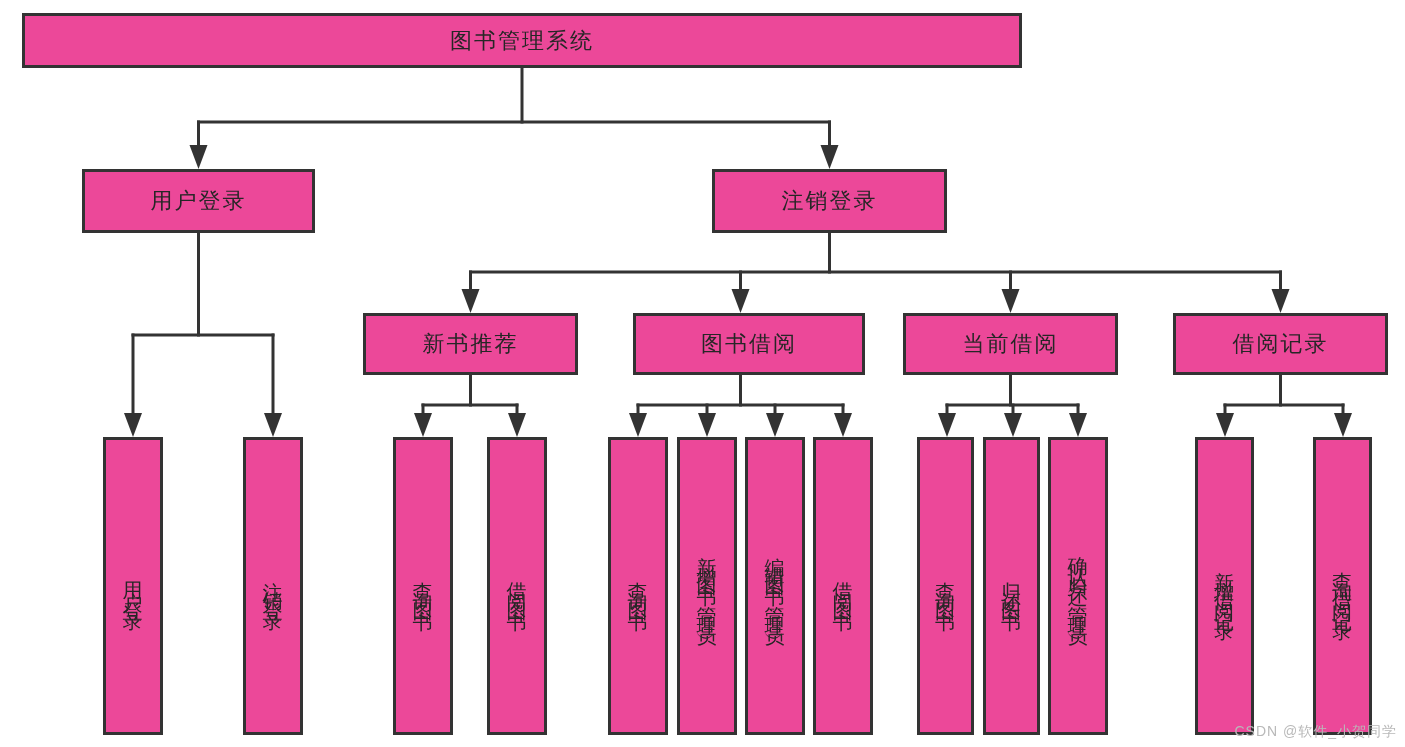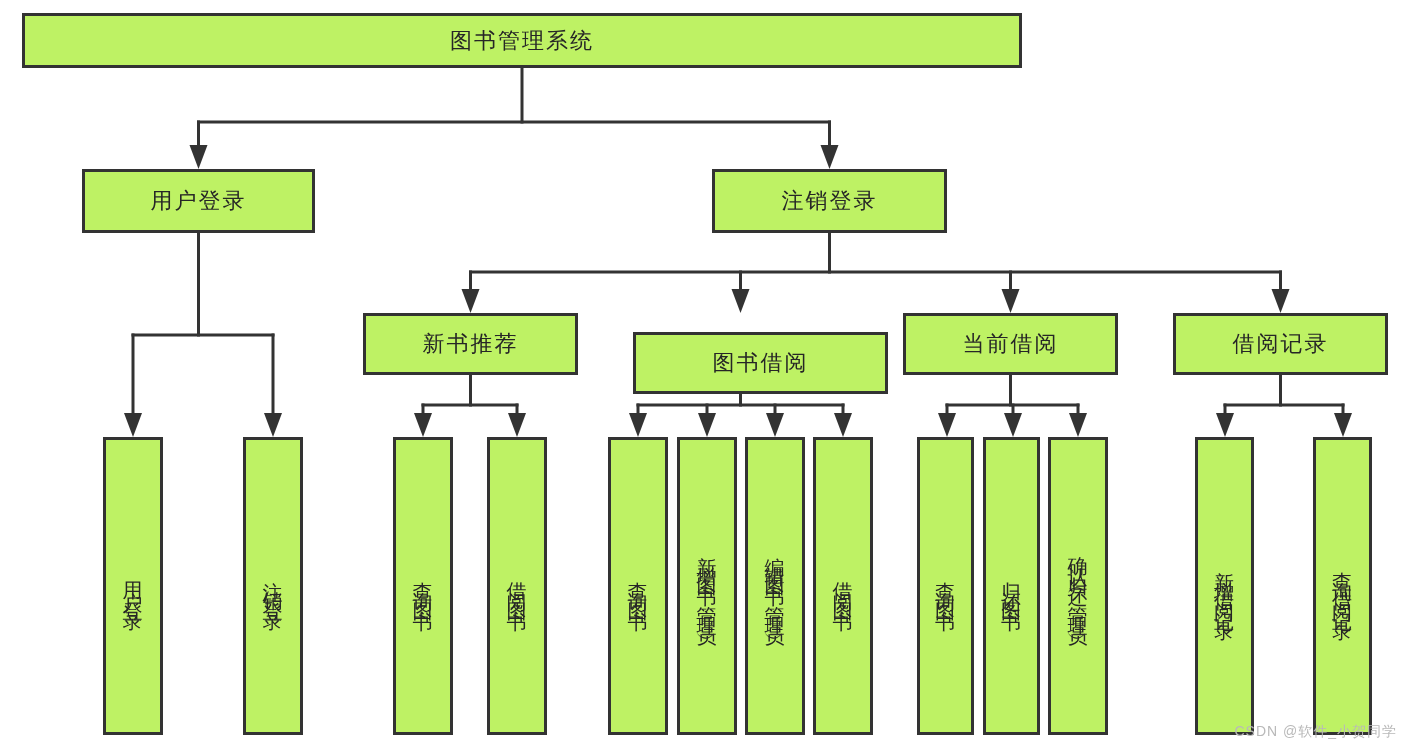--- a/index.html
+++ b/index.html
@@ -18,21 +18,21 @@
   #connectors {
     position: absolute;
     left: 0;
     top: 0;
     pointer-events: none;
   }
   .box {
     position: absolute;
     box-sizing: border-box;
     border: 3px solid var(--line, #2f2f2f);
-    background: #bef264;
+    background: #ec4899;
     display: flex;
     align-items: center;
     justify-content: center;
     color: var(--text, #262626);
     text-align: center;
   }
   .h {
     font-size: 22px;
     letter-spacing: 2px;
     white-space: nowrap;
@@ -121,21 +121,21 @@
   <div class="box h" style="left:82px;top:169px;width:233px;height:64px">
     <span>用户登录</span>
   </div>
   <div class="box h" style="left:712px;top:169px;width:235px;height:64px">
     <span>注销登录</span>
   </div>
 
   <div class="box h" style="left:363px;top:313px;width:215px;height:62px">
     <span>新书推荐</span>
   </div>
-  <div class="box h" style="left:633px;top:332px;width:255px;height:62px">
+  <div class="box h" style="left:633px;top:313px;width:232px;height:62px">
     <span>图书借阅</span>
   </div>
   <div class="box h" style="left:1173px;top:313px;width:215px;height:62px">
     <span>借阅记录</span>
   </div>
   <div class="box h" style="left:903px;top:313px;width:215px;height:62px">
     <span>当前借阅</span>
   </div>
 
   <div class="box v" style="left:103px;top:437px;width:60px;height:298px">

